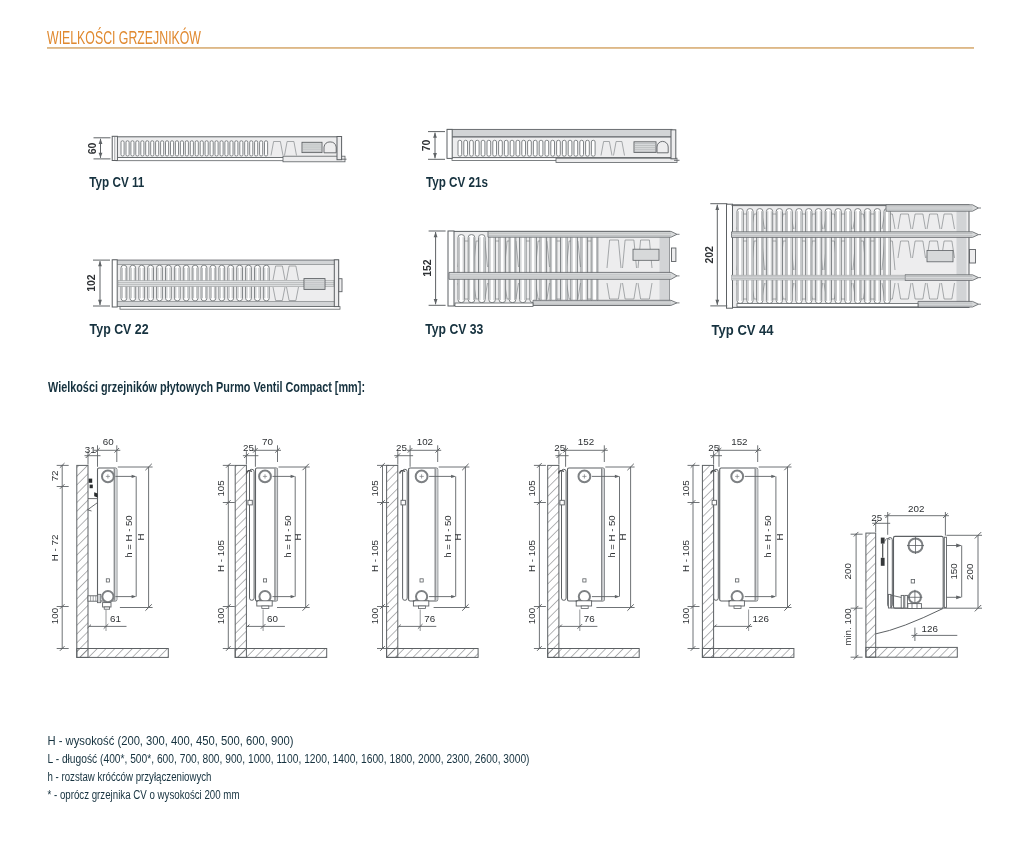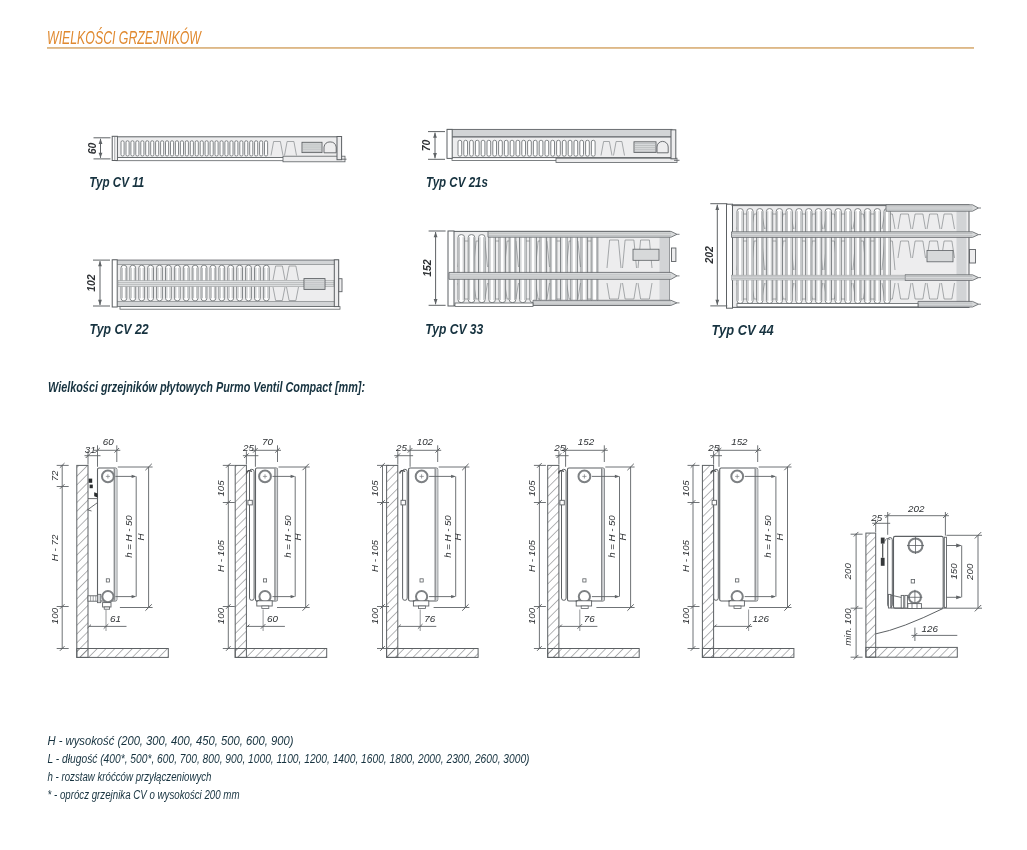--- a/index.html
+++ b/index.html
@@ -1,17 +1,17 @@
 <!DOCTYPE html>
 <html><head>
 <meta charset="utf-8">
 <style>
 html,body{margin:0;padding:0;background:#ffffff;}
 #page{position:relative;width:1027px;height:850px;overflow:hidden;background:#ffffff;
-font-family:"Liberation Sans",sans-serif;font-style:italic;}
+font-family:"Liberation Sans",sans-serif;}
 svg{position:absolute;top:0;left:0;}
 text{font-family:"Liberation Sans",sans-serif;}
 </style>
 </head>
 <body>
 <div id="page">
 <svg width="1027" height="850" viewBox="0 0 1027 850">
 <defs>
 <pattern id="hatch" patternUnits="userSpaceOnUse" width="6.2" height="6.2" patternTransform="rotate(45)">
 <line x1="0" y1="0" x2="0" y2="6.2" stroke="#6a6d70" stroke-width="1.0"></line>

